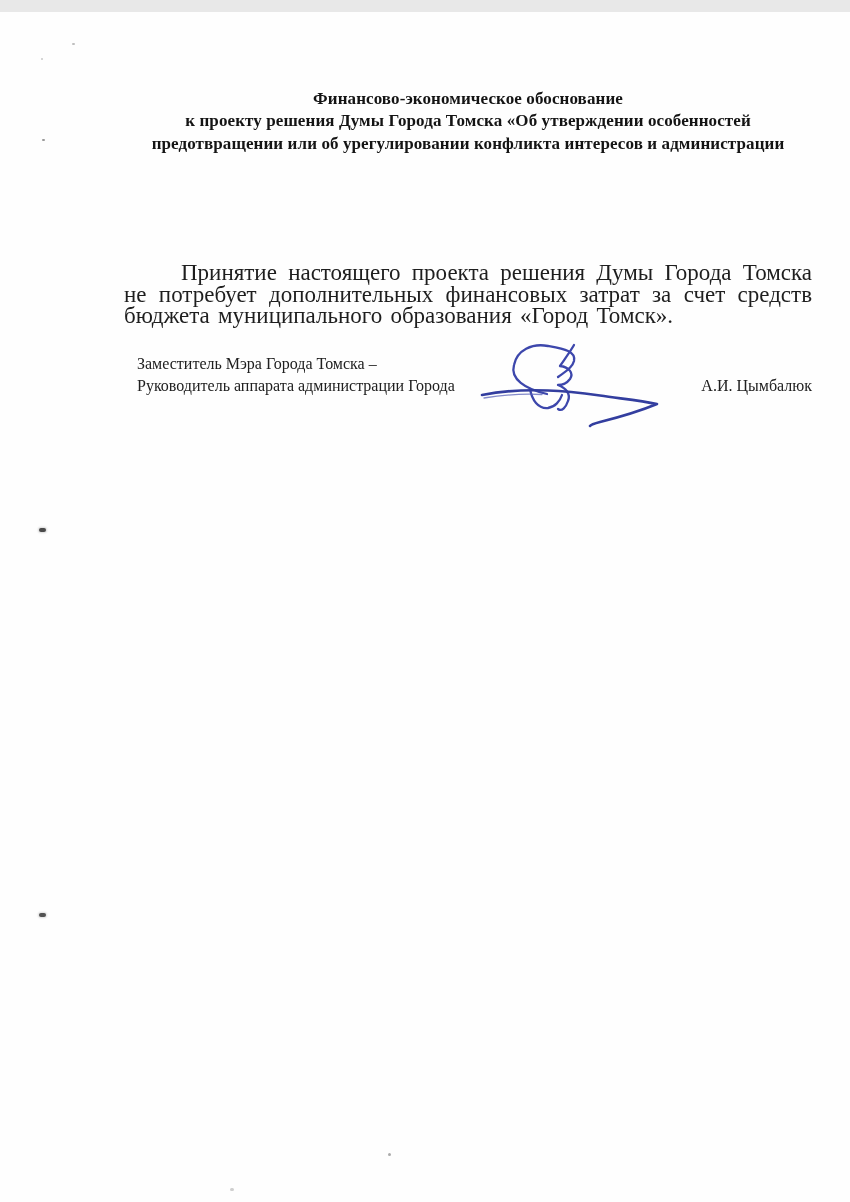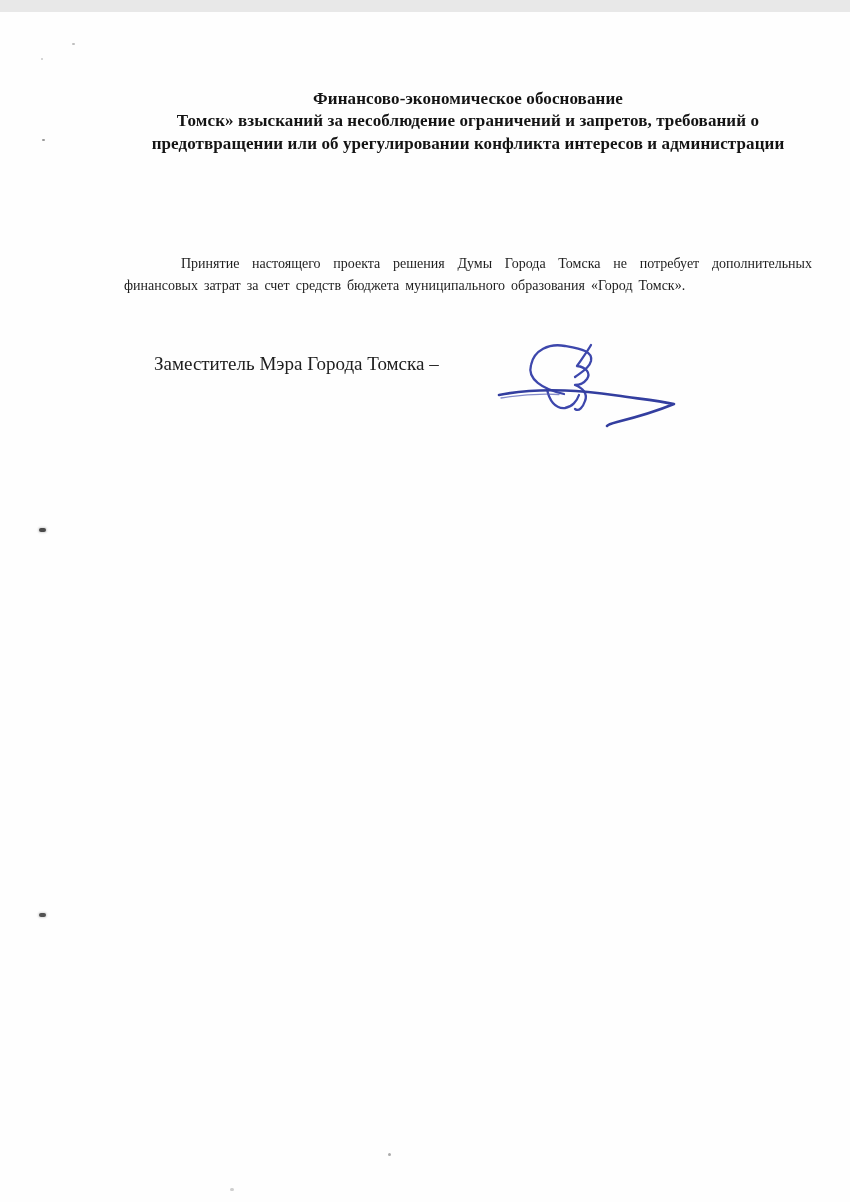--- a/index.html
+++ b/index.html
@@ -23,31 +23,31 @@
     text-align:center;
     font-weight:bold;
     font-size:17px;
     line-height:22.3px;
     color:#141414;
     letter-spacing:0.1px;
   }
   .body-paragraph{
     position:absolute;
     top:227px;left:0;width:100%;
-    font-size:14px;
+    font-size:23px;
     line-height:21.7px;
     text-align:justify;
     text-indent:57px;
     word-spacing:2.5px;
     color:#1e1e1e;
   }
   .signature-block{
     position:absolute;
-    top:341px;left:30px;width:675px;
-    font-size:19px;
+    top:341px;left:13px;width:675px;
+    font-size:16px;
     line-height:22px;
     color:#202020;
   }
   .sig-row{
     display:flex;
     justify-content:space-between;
     align-items:baseline;
   }
   .sig-name{white-space:nowrap;}
   .signature-svg{
@@ -80,28 +80,32 @@
   <div class="speck s3"></div>
   <div class="speck s4"></div>
   <div class="speck s5"></div>
   <div class="speck s6"></div>
   <div class="speck s7"></div>
 
   <div class="content">
 
     <div class="title-block">
       <div>Финансово-экономическое обоснование</div>
-      <div>Томск» взысканий за несоблюдение ограничений и запретов, требований о</div>
+      <div>к проекту решения Думы Города Томска «Об утверждении особенностей</div>
       <div>предотвращении или об урегулировании конфликта интересов и администрации</div>
     </div>
 
     <p class="body-paragraph">Принятие настоящего проекта решения Думы Города Томска не потребует дополнительных финансовых затрат за счет средств бюджета муниципального образования «Город Томск».</p>
 
     <div class="signature-block">
       <div>Заместитель Мэра Города Томска –</div>
+      <div class="sig-row">
+        <span>Руководитель аппарата администрации Города</span>
+        <span class="sig-name">А.И. Цымбалюк</span>
+      </div>
 
       <svg class="signature-svg" viewBox="0 0 200 95" xmlns="http://www.w3.org/2000/svg">
 
         <path class="ink-main" d="M 77,57 C 55,52 40,42 44,28 C 47,13 62,6 78,9 C 94,12 106,14 104,24 C 102,32 93,36 88,40"></path>
 
         <path class="ink-main" d="M 60,52 C 62,63 68,72 78,71 C 85,70 90,64 92,58"></path>
 
         <path class="ink-main" d="M 104,8 C 100,15 94,23 90,29 C 99,30 104,36 100,42 C 97,46 92,48 88,48 C 96,51 101,57 98,64 C 96,70 92,75 88,72"></path>
 
         <path class="ink-line" d="M 12,58 C 30,54.5 55,52.5 78,53.5 C 95,54 112,56 130,58.5 C 150,61.5 170,63.5 187,67 C 170,74 146,81 130,85 C 124,86.5 121,87.5 120,89"></path>

